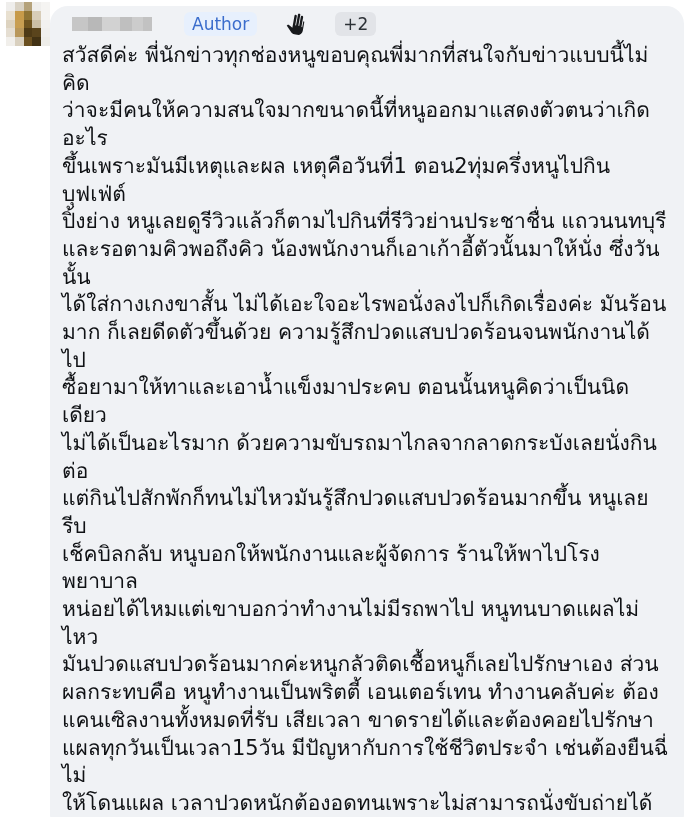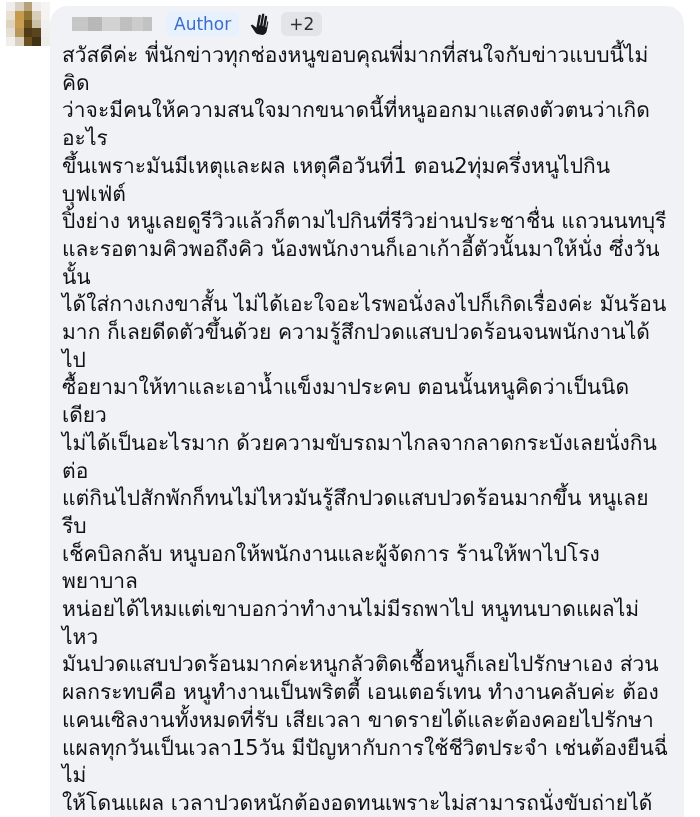--- a/index.html
+++ b/index.html
@@ -17,21 +17,21 @@
   }
   .avatar .px{width:100%;height:100%;}
   
   .bubble{
     position:absolute;left:50px;top:6px;width:634px;height:826px;
     background:#f0f2f5;border-radius:18px;
     padding:5px 12px 10px 12px;box-sizing:border-box;
     z-index:1;
   }
   .header{
-    display:flex;align-items:center;gap:10px;
+    display:flex;align-items:center;gap:28px;
     margin-left:10px;height:26px;
   }
   
   .name-blur{display:flex;height:14px;margin-right:4px;}
   .name-blur .seg{height:100%;}
   .badge-author{
     display:inline-block;background:#e7f0fd;color:#3b6dcc;
     font-size:17px;line-height:22px;padding:1px 8px;border-radius:6px;
   }
   .hand{width:22px;height:22px;display:inline-flex;align-items:center;justify-content:center;transform:rotate(10deg);}

